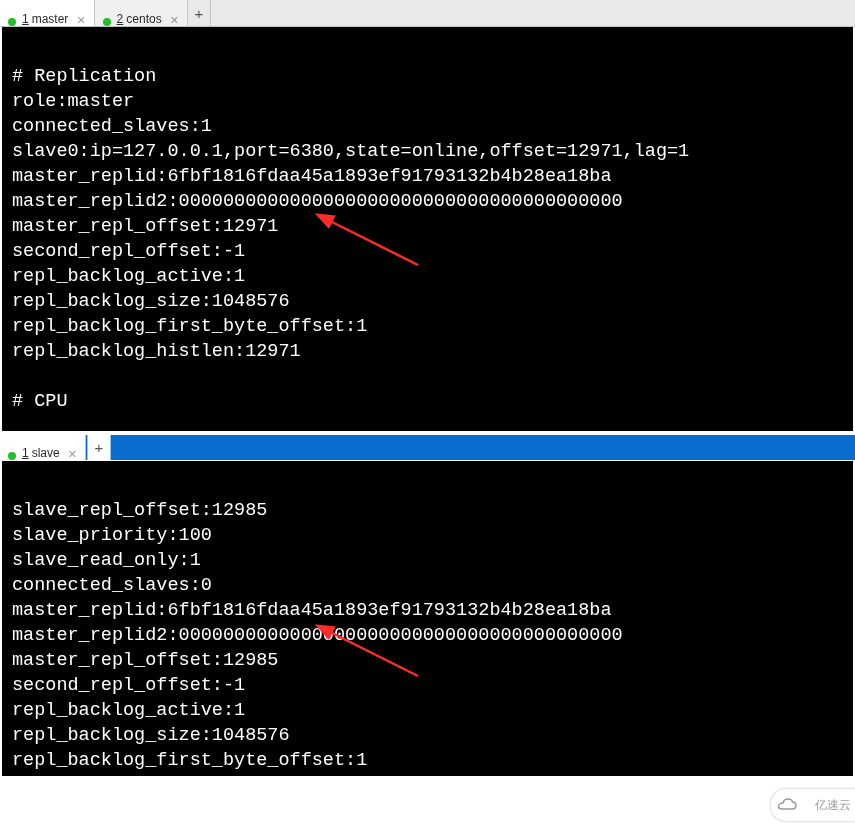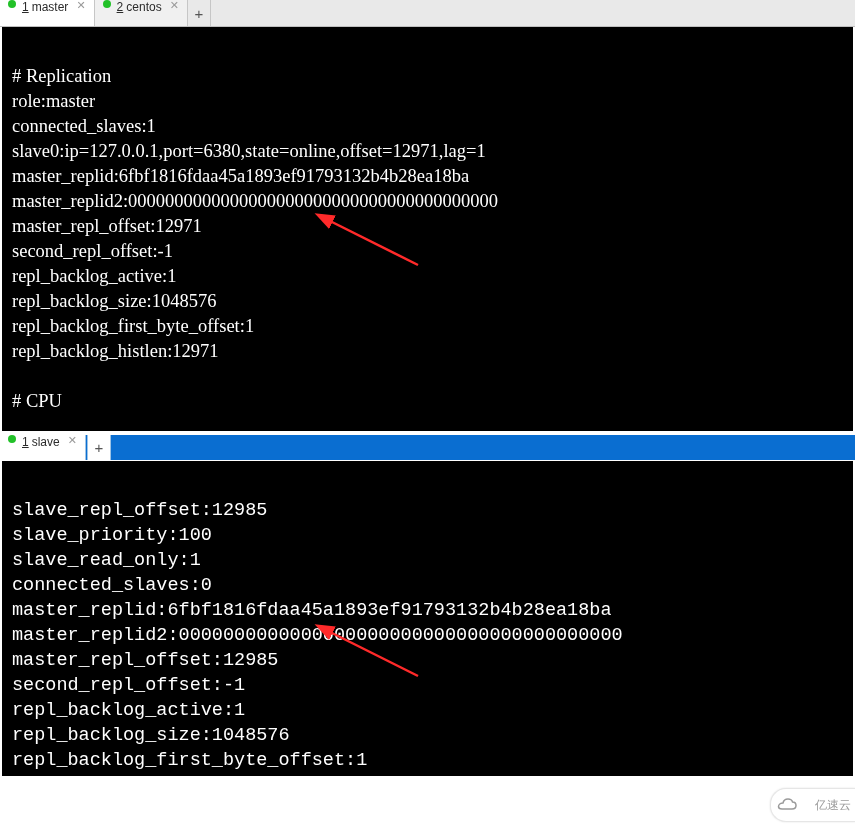--- a/index.html
+++ b/index.html
@@ -32,21 +32,21 @@
   .tabbar-top {
     background: #e9e9e9;
     border-bottom: 1px solid #bfbfbf;
   }
   .tabbar-bottom {
     background: #0a6ed1;
     height: 25px;
   }
   .tab {
     display: flex;
-    align-items: flex-start;
+    align-items: flex-end;
     padding: 0 8px;
     gap: 6px;
     border-right: 1px solid #c6c6c6;
     position: relative;
     cursor: pointer;
     user-select: none;
     min-width: 72px;
   }
   .tab-top-active {
     background: #ffffff;
@@ -109,21 +109,21 @@
     padding: 10px 8px 6px 8px;
     white-space: pre;
     position: absolute;
     left: 2px;
     right: 2px;
     bottom: 2px;
     overflow: hidden;
     border: 2px solid #000;
     box-sizing: border-box;
   }
-  .term-top { top: 27px; font-family: Liberation Serif, serif; }
+  .term-top { top: 27px; }
   .term-bottom { top: 26px; }
 
   
   svg.arrow {
     position: absolute;
     pointer-events: none;
     overflow: visible;
   }
 
   

